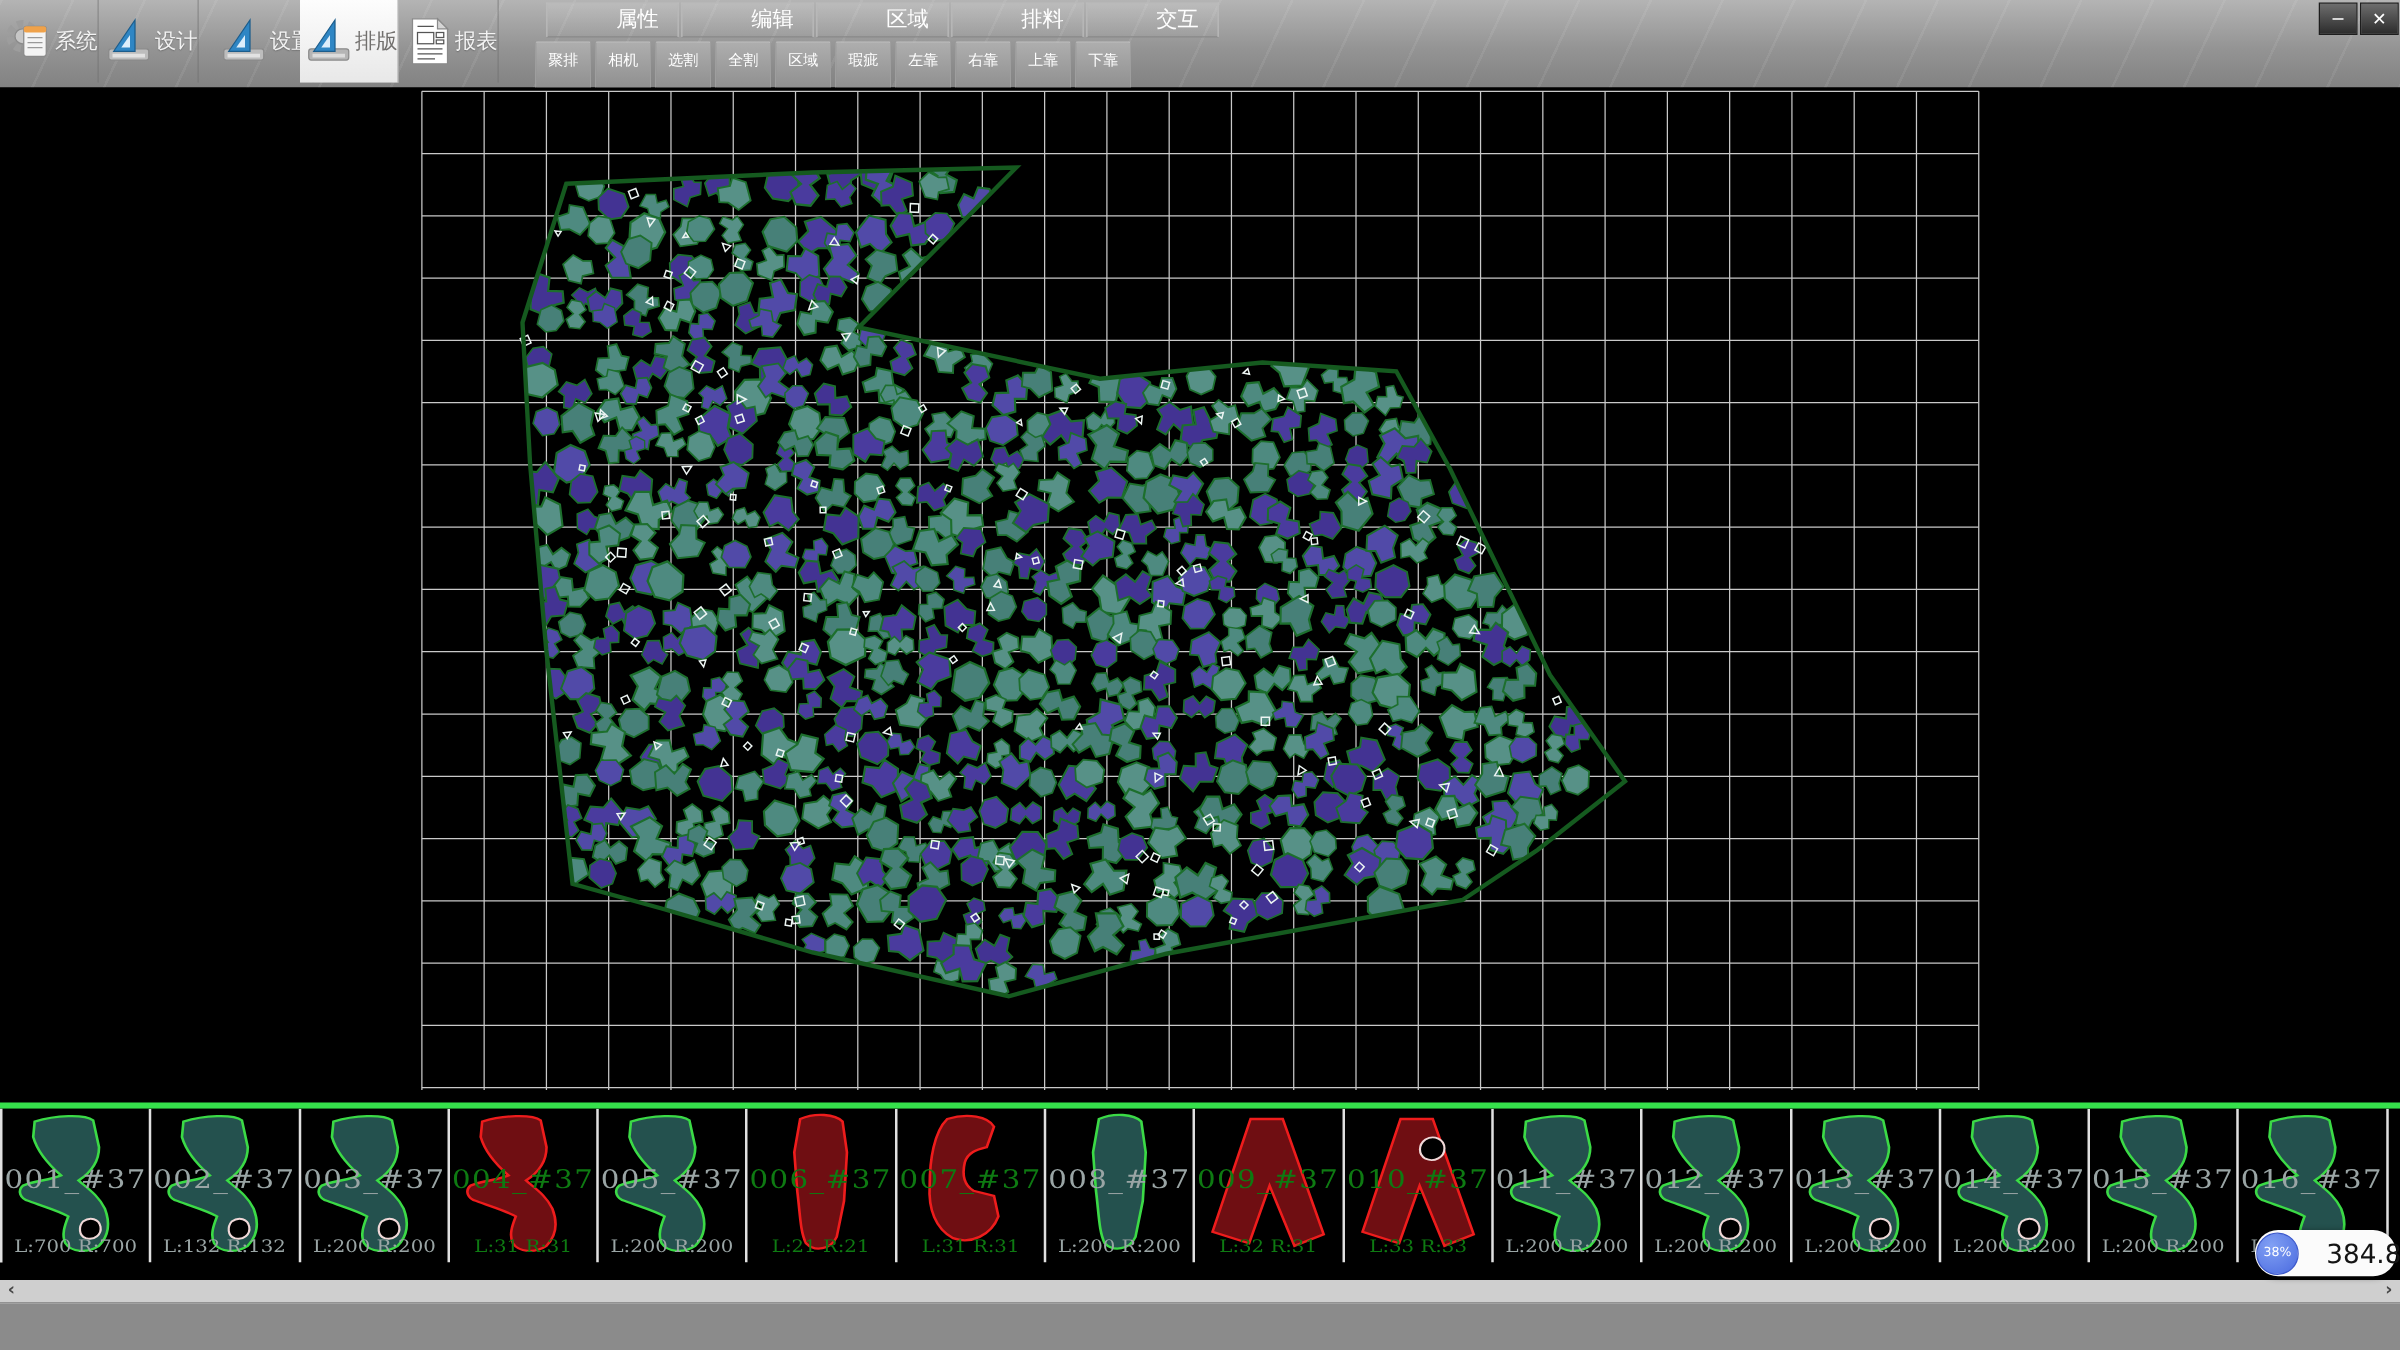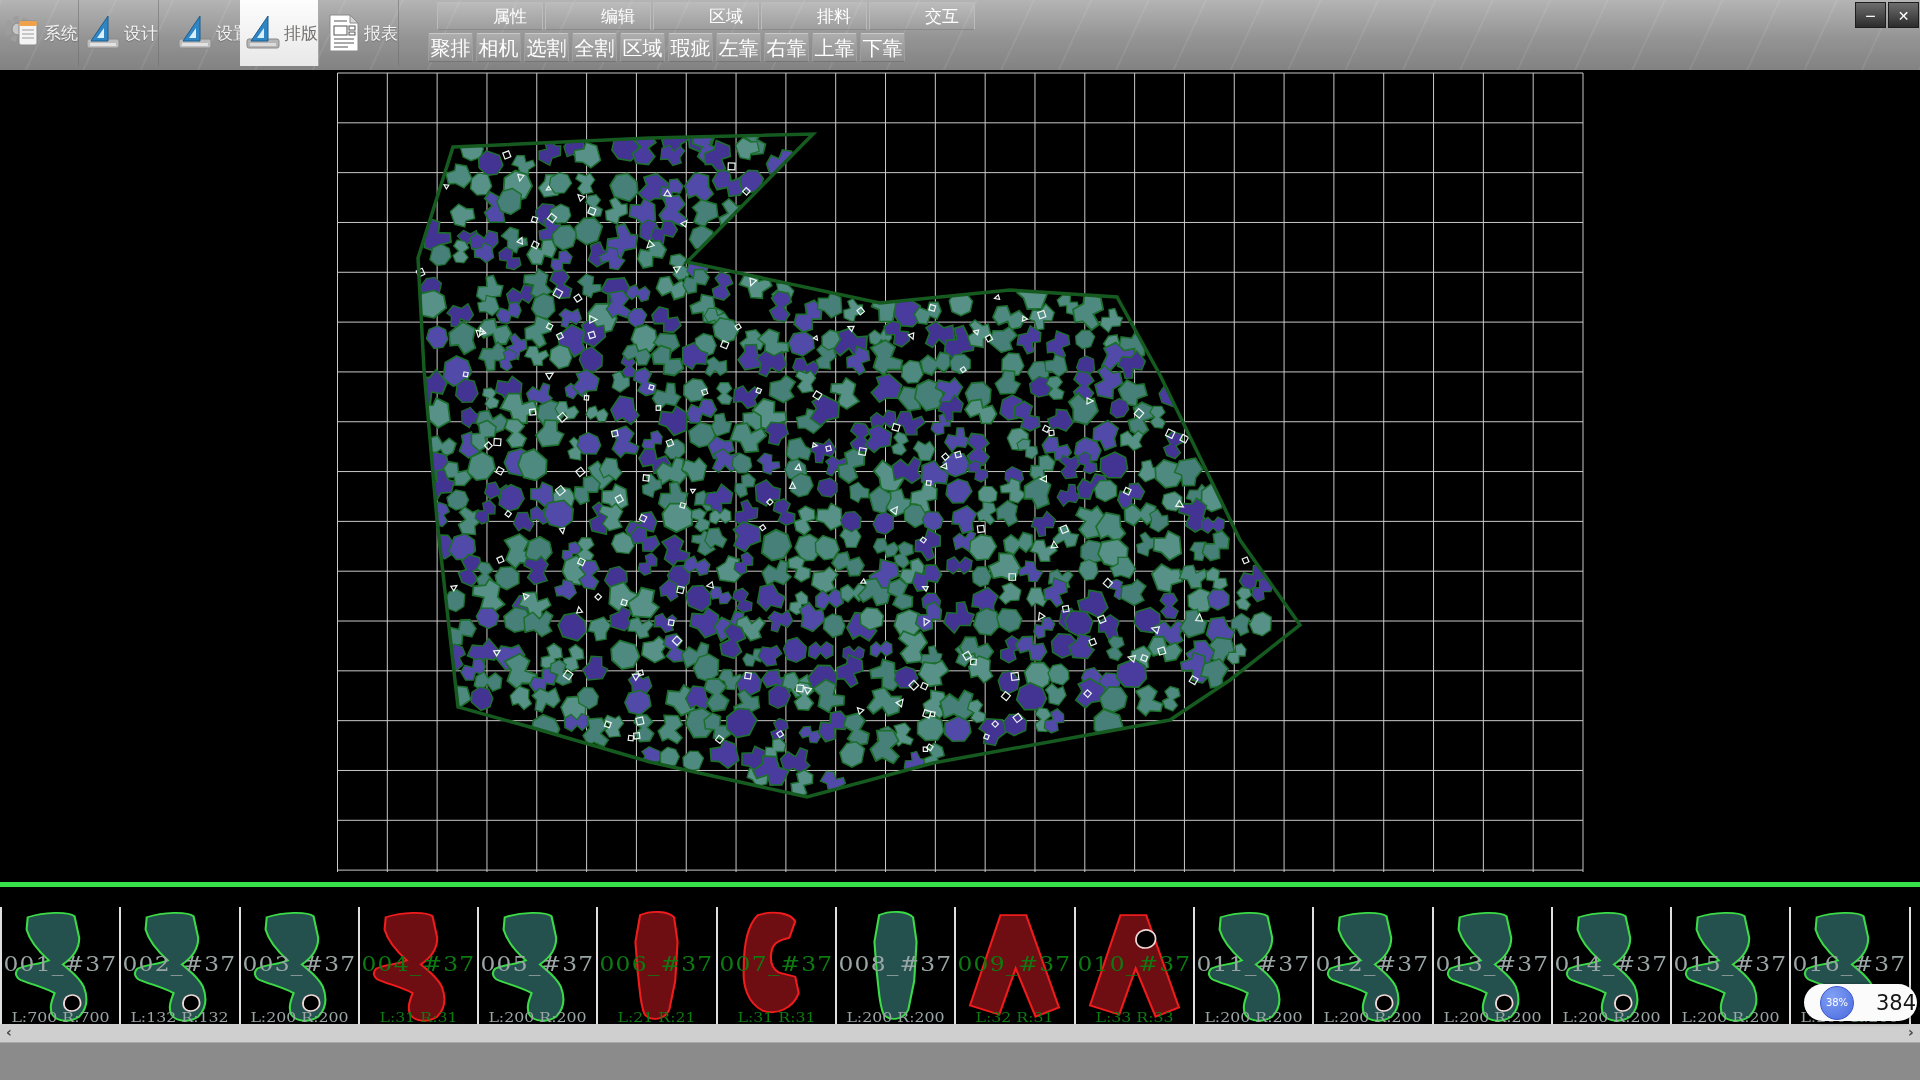--- a/index.html
+++ b/index.html
@@ -18,43 +18,43 @@
   .bigbtn .blabel{text-shadow:0 1px 1px rgba(0,0,0,.25);line-height:20px;}
   .bigbtn.active{background:linear-gradient(#fdfdfd,#e8e8e8);color:#716f6d;}
   .bigbtn.active .blabel{text-shadow:none;}
   .bicon{width:42px;height:42px;display:flex;align-items:center;justify-content:center;}
 
   .menu-tabs{position:absolute;left:437px;top:2px;display:flex;gap:2px;}
   .tab{width:64px;height:26px;line-height:26px;text-align:center;color:#fff;font-size:17px;
     background:linear-gradient(rgba(255,255,255,.12),rgba(255,255,255,.02));
     border:1px solid #bcbcbc;border-bottom-color:#898989;padding-left:40px;}
   .tool-row{position:absolute;left:428px;top:33px;display:flex;gap:3px;}
-  .toolbtn{width:45px;height:29px;line-height:29px;text-align:center;color:#fff;font-size:20px;
+  .toolbtn{width:45px;height:40px;line-height:29px;text-align:center;color:#fff;font-size:12px;
     background:linear-gradient(#aeaeae,#8e8e8e);
     border:1px solid #9e9e9e;border-top-color:#c8c8c8;border-bottom-color:#767676;
     border-radius:2px;box-sizing:border-box;}
   .winbtns{position:absolute;top:2px;right:1px;display:flex;gap:2px;}
   .winbtn{width:31px;height:26px;line-height:26px;text-align:center;color:#fff;font-size:14px;
     background:linear-gradient(#6d6d6d,#2c2c2c);border:1px solid #1d1d1d;box-sizing:border-box;}
 
   
   .main-canvas{position:absolute;top:70px;left:0;width:1920px;height:812px;background:#000;}
 
   
   .green-sep{position:absolute;top:882px;left:0;width:1920px;height:5px;background:#35e04b;}
-  .thumbs{position:absolute;top:907px;left:0;width:1920px;height:123px;background:#000;
+  .thumbs{position:absolute;top:887px;left:0;width:1920px;height:123px;background:#000;
     display:flex;overflow:hidden;border-left:2px solid #e0e0e0;box-sizing:border-box;}
   .cell{width:117.3px;height:123px;flex:0 0 auto;border-right:2px solid #e0e0e0;
     position:relative;box-sizing:content-box;}
   .cell svg{display:block;}
 
   
   .badge{position:absolute;left:1804px;top:984px;width:113px;height:37px;background:#fbfbfb;
     border-radius:19px;box-shadow:0 1px 5px rgba(0,0,0,.45);display:flex;align-items:center;z-index:6;}
-  .badge-circle{width:34px;height:34px;border-radius:50%;margin-left:16px;flex:0 0 auto;
+  .badge-circle{width:34px;height:34px;border-radius:50%;margin-left:1px;flex:0 0 auto;
     background:radial-gradient(circle at 35% 30%,#81a0f4,#4a6adf);
     border:1px solid #3c59cc;box-sizing:border-box;color:#fff;font-size:10px;
     display:flex;align-items:center;justify-content:center;text-align:right;}
   .badge-text{margin-left:22px;font-size:21px;color:#141414;}
 
   
   .hscroll{position:absolute;top:1024px;left:0;width:1920px;height:18px;background:#cfcfcf;
     display:flex;justify-content:space-between;}
   .scroll-arrow{width:18px;height:18px;line-height:17px;text-align:center;color:#464646;
     font-size:14px;font-weight:bold;}

